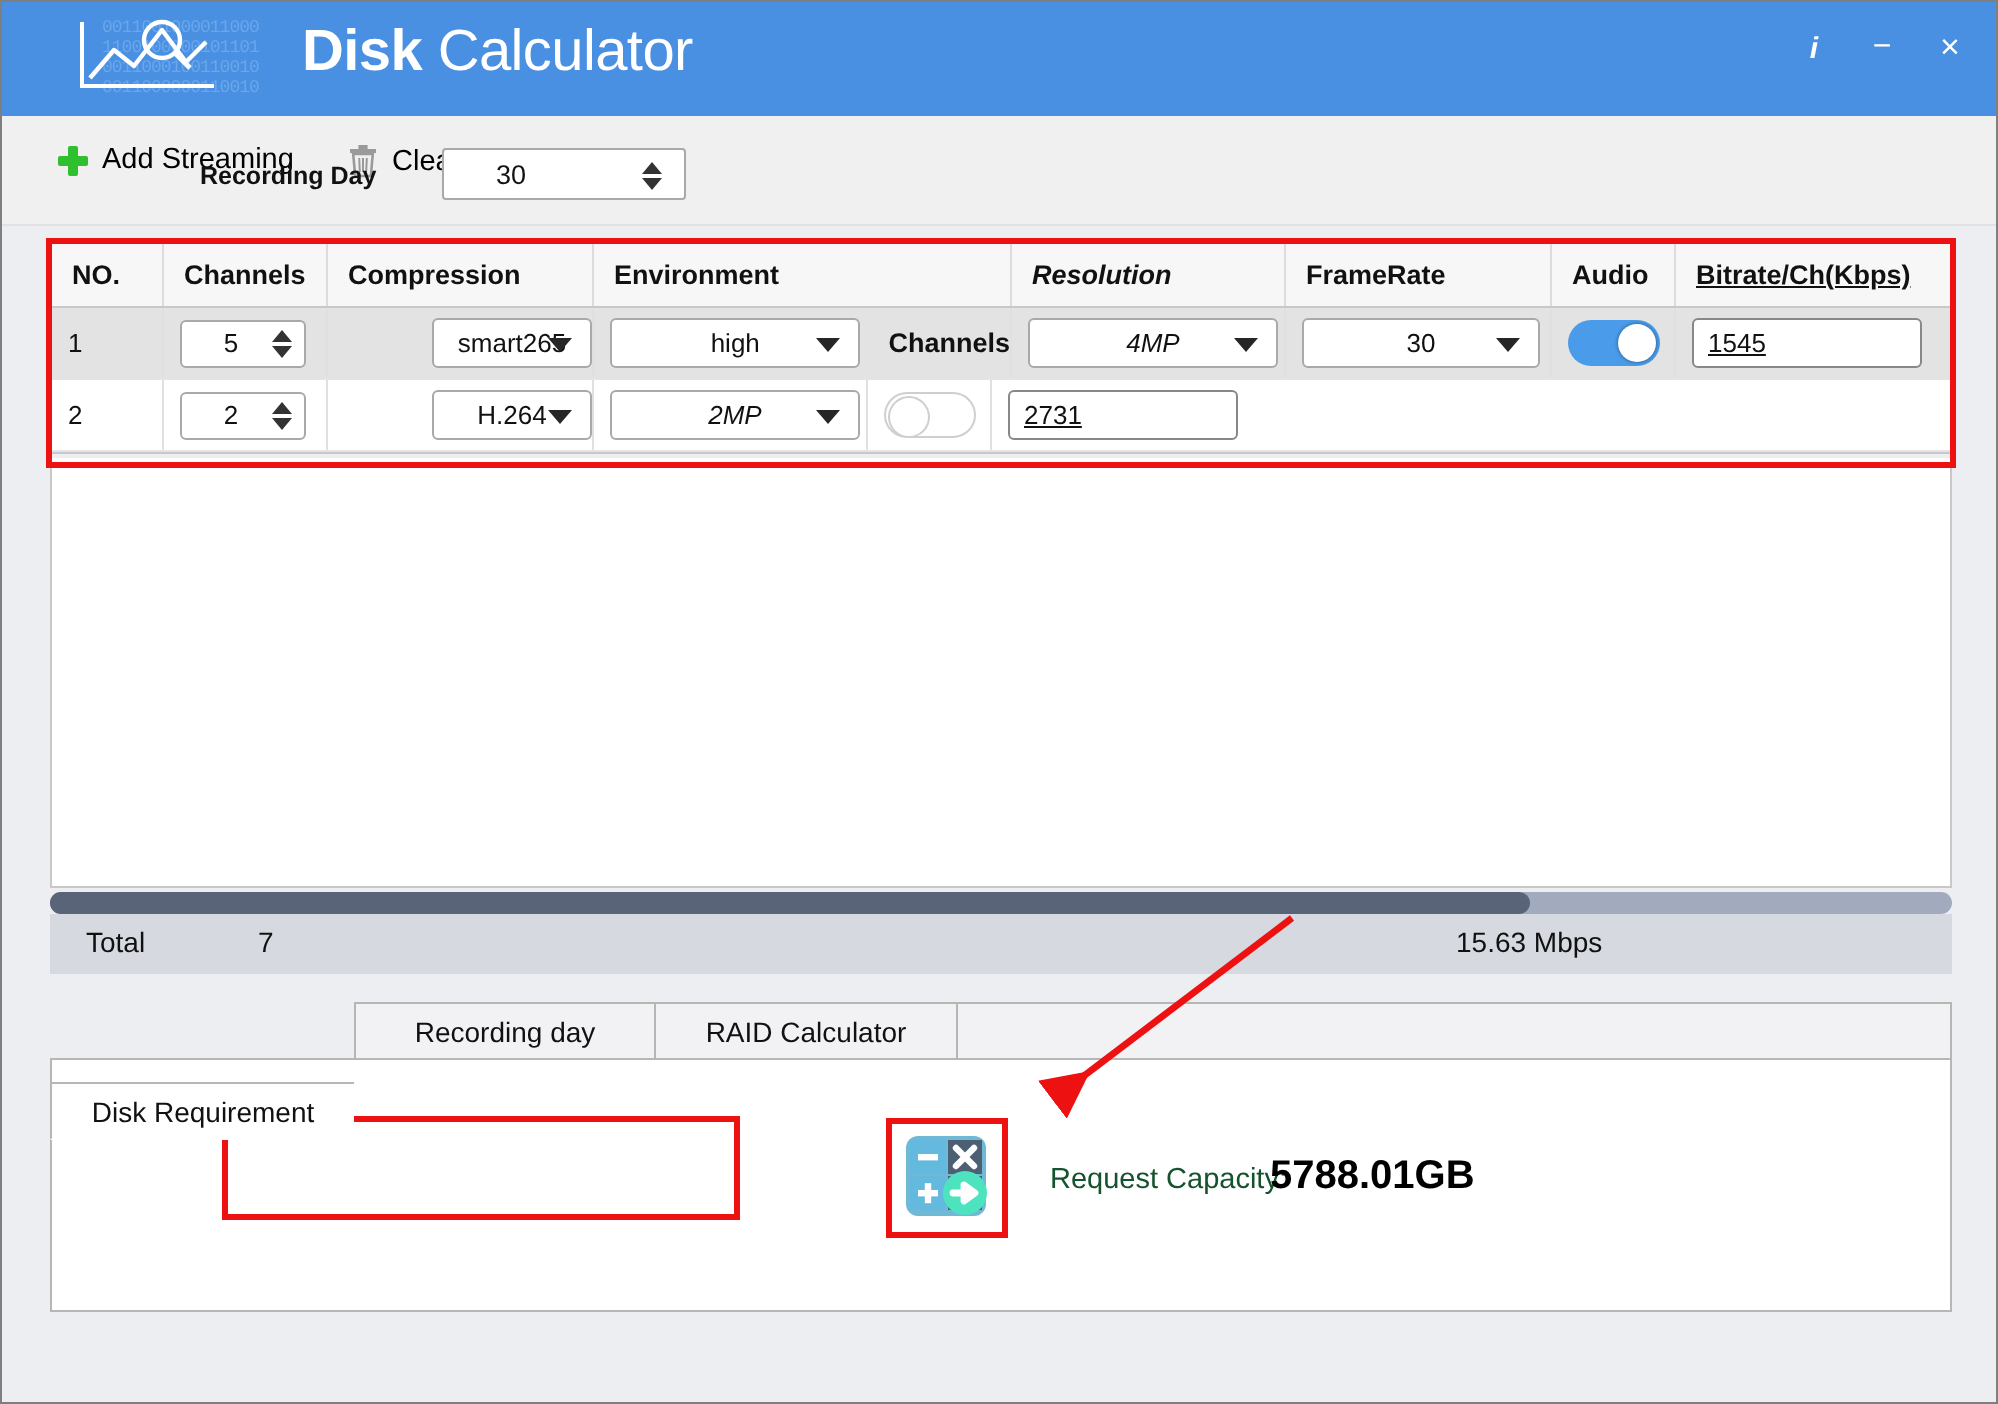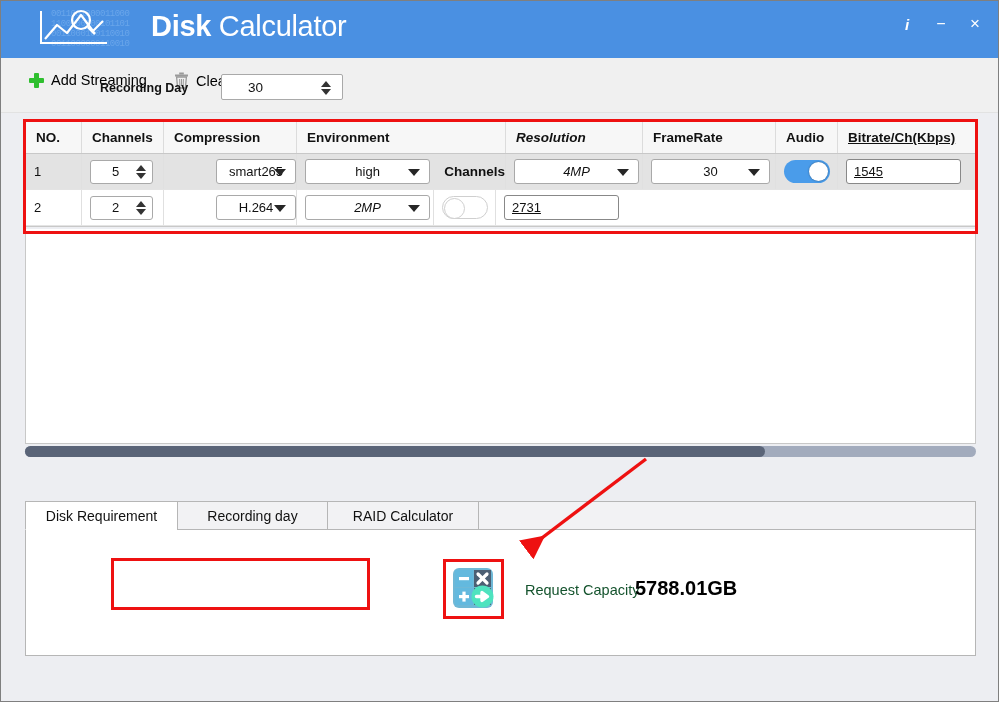--- a/index.html
+++ b/index.html
@@ -353,21 +353,21 @@
     border-right: none;
     box-sizing: border-box;
     cursor: pointer;
   }
   .tab.active {
     background: #ffffff;
     border-bottom: 1px solid #ffffff;
     position: relative;
     z-index: 3;
   }
-  .tab.t1 { width: 152px; }
+  .tab.t1 { width: 152px; margin-top: 40px; }
   .tab.t2 { width: 150px; }
   .tab.t3 { width: 151px; }
   .tab.spacer {
     flex: 1;
     border-right: 1px solid #b6b6b6;
     cursor: default;
   }
   .tabcontent {
     position: absolute;
     left: 0; top: 28px;
@@ -585,20 +585,25 @@
           <span>2731</span>
         </div>
       </div>
     </div>
   </div>
 
   <div class="hscroll">
     <div class="thumb"></div>
   </div>
 
+  <div class="totalbar">
+    <span class="lbl">Total</span>
+    <span class="cnt">7</span>
+    <span class="mbps">15.63 Mbps</span>
+  </div>
 
   <div class="tabpanel">
     <div class="tabcontent"></div>
     <div class="tabstrip">
       <div class="tab t1 active">Disk Requirement</div>
       <div class="tab t2">Recording day</div>
       <div class="tab t3">RAID Calculator</div>
       <div class="tab spacer"></div>
     </div>
   </div>

